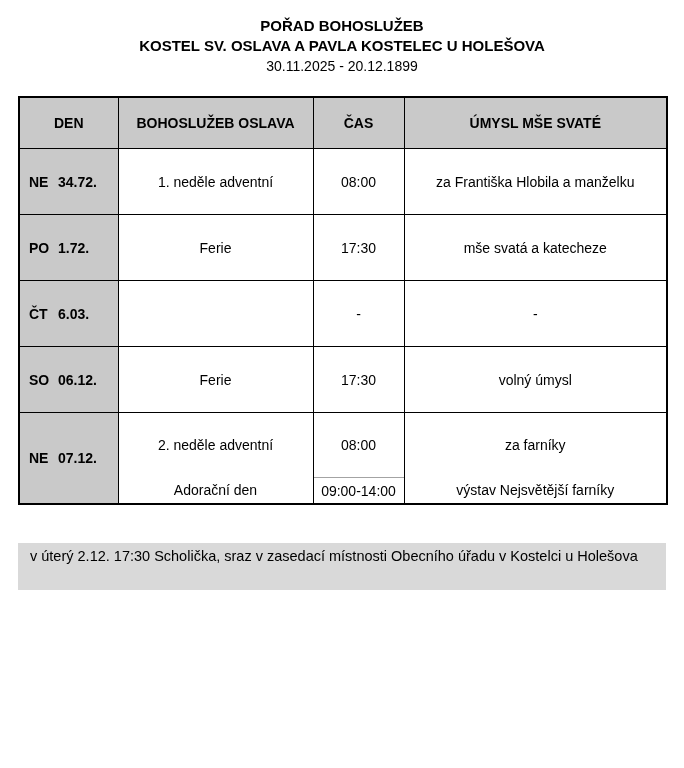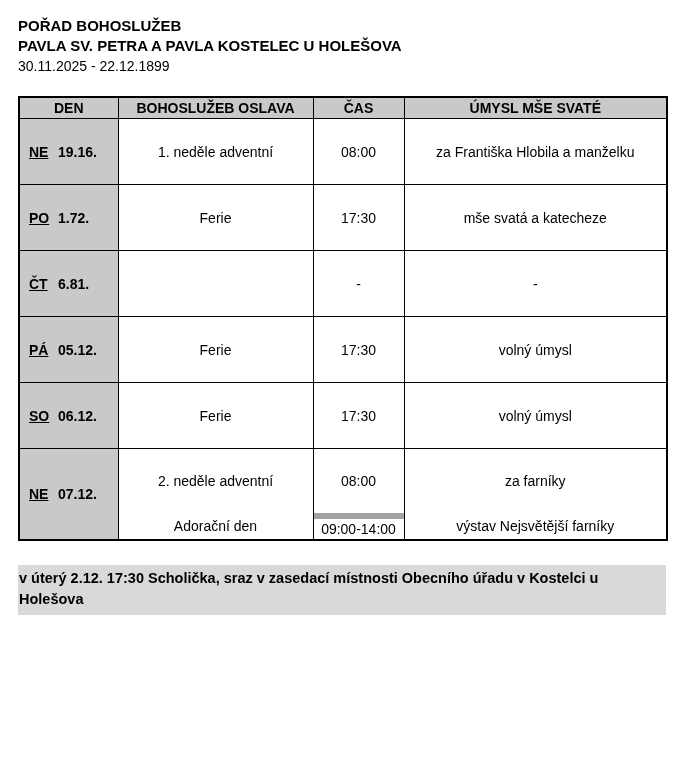--- a/index.html
+++ b/index.html
@@ -7,21 +7,21 @@
   body {
     width: 684px;
     height: 768px;
     background: #ffffff;
     color: #000000;
     font-family: "Liberation Sans", sans-serif;
     overflow: hidden;
   }
   .page { padding: 16px 18px 0 18px; }
 
-  .doc-header { }
+  .doc-header { text-align: center; }
   .doc-title, .doc-subtitle {
     font-weight: bold;
     font-size: 15px;
     line-height: 20px;
   }
   .doc-daterange {
     font-size: 14px;
     line-height: 20px;
   }
 
@@ -39,69 +39,68 @@
 
   .schedule th, .schedule td {
     border: 1px solid #000;
     font-size: 14px;
     padding: 2px 4px;
   }
   .schedule thead th {
     background: var(--header-bg, #c9c9c9);
     height: 21px;
     font-weight: bold;
-    padding: 2px 2px;
+    padding: 17px 2px;
   }
   .schedule tbody td {
     height: 66px;
     text-align: center;
     vertical-align: middle;
   }
   .schedule td.den {
     background: var(--den-bg, #c9c9c9);
     text-align: left;
     font-weight: bold;
     padding-left: 9px;
   }
-  .den .day { display: inline-block; width: 29px; text-decoration: underline; }
+  .den .day { display: inline-block; width: 29px; }
 
   .schedule tr.last-row td { height: 90px; }
   .schedule tr.last-row td.stacked { padding: 0; vertical-align: top; }
   .stack { display: flex; flex-direction: column; height: 90px; }
   .stack .top {
     flex: 1 1 auto;
     display: flex; align-items: center; justify-content: center;
     padding: 0 19px;
   }
   .stack .bottom {
     flex: 0 0 26px;
     display: flex; align-items: center; justify-content: center;
     padding: 0 4px;
   }
-  .time-split .bottom { border-top: 6px solid #a3a3a3; }
+  .time-split .bottom { border-top: 1px solid #a3a3a3; }
 
   .note {
-    margin-top: 24px;
+    margin-top: 38px;
     background: var(--note-bg, #d9d9d9);
     font-size: 14.5px;
     line-height: 21px;
-    padding: 3px 7px 5px 1px;
+    padding: 3px 7px 5px 12px;
     min-height: 47px;
-    font-weight: bold;
   }
 </style>
 </head>
 <body>
 
 <div class="page">
 
   <div class="doc-header">
     <div class="doc-title">POŘAD BOHOSLUŽEB</div>
-    <div class="doc-subtitle">PAVLA SV. PETRA A PAVLA KOSTELEC U HOLEŠOVA</div>
-    <div class="doc-daterange">30.11.2025 - 22.12.1899</div>
+    <div class="doc-subtitle">KOSTEL SV. OSLAVA A PAVLA KOSTELEC U HOLEŠOVA</div>
+    <div class="doc-daterange">30.11.2025 - 20.12.1899</div>
   </div>
 
   <table class="schedule">
     <colgroup>
       <col class="c-den">
         <col class="c-oslava">
         <col class="c-cas">
         <col class="c-umysl">
     </colgroup>
     <thead>
@@ -109,55 +108,47 @@
         <th>DEN</th>
         <th>BOHOSLUŽEB OSLAVA</th>
         <th>ČAS</th>
         <th>ÚMYSL MŠE SVATÉ</th>
       </tr>
     </thead>
     <tbody>
 
       <tr>
         <td class="den">
-          <span class="day">NE</span><span>19.16.</span>
+          <span class="day">NE</span><span>34.72.</span>
         </td>
         <td>1. neděle adventní</td>
         <td>08:00</td>
         <td>za Františka Hlobila a manželku</td>
       </tr>
 
       <tr>
         <td class="den">
           <span class="day">PO</span><span>1.72.</span>
         </td>
         <td>Ferie</td>
         <td>17:30</td>
         <td>mše svatá a katecheze</td>
       </tr>
 
 
 
       <tr>
         <td class="den">
-          <span class="day">ČT</span><span>6.81.</span>
+          <span class="day">ČT</span><span>6.03.</span>
         </td>
         <td></td>
         <td>-</td>
         <td>-</td>
       </tr>
 
-      <tr>
-        <td class="den">
-          <span class="day">PÁ</span><span>05.12.</span>
-        </td>
-        <td>Ferie</td>
-        <td>17:30</td>
-        <td>volný úmysl</td>
-      </tr>
 
       <tr>
         <td class="den">
           <span class="day">SO</span><span>06.12.</span>
         </td>
         <td>Ferie</td>
         <td>17:30</td>
         <td>volný úmysl</td>
       </tr>
 

